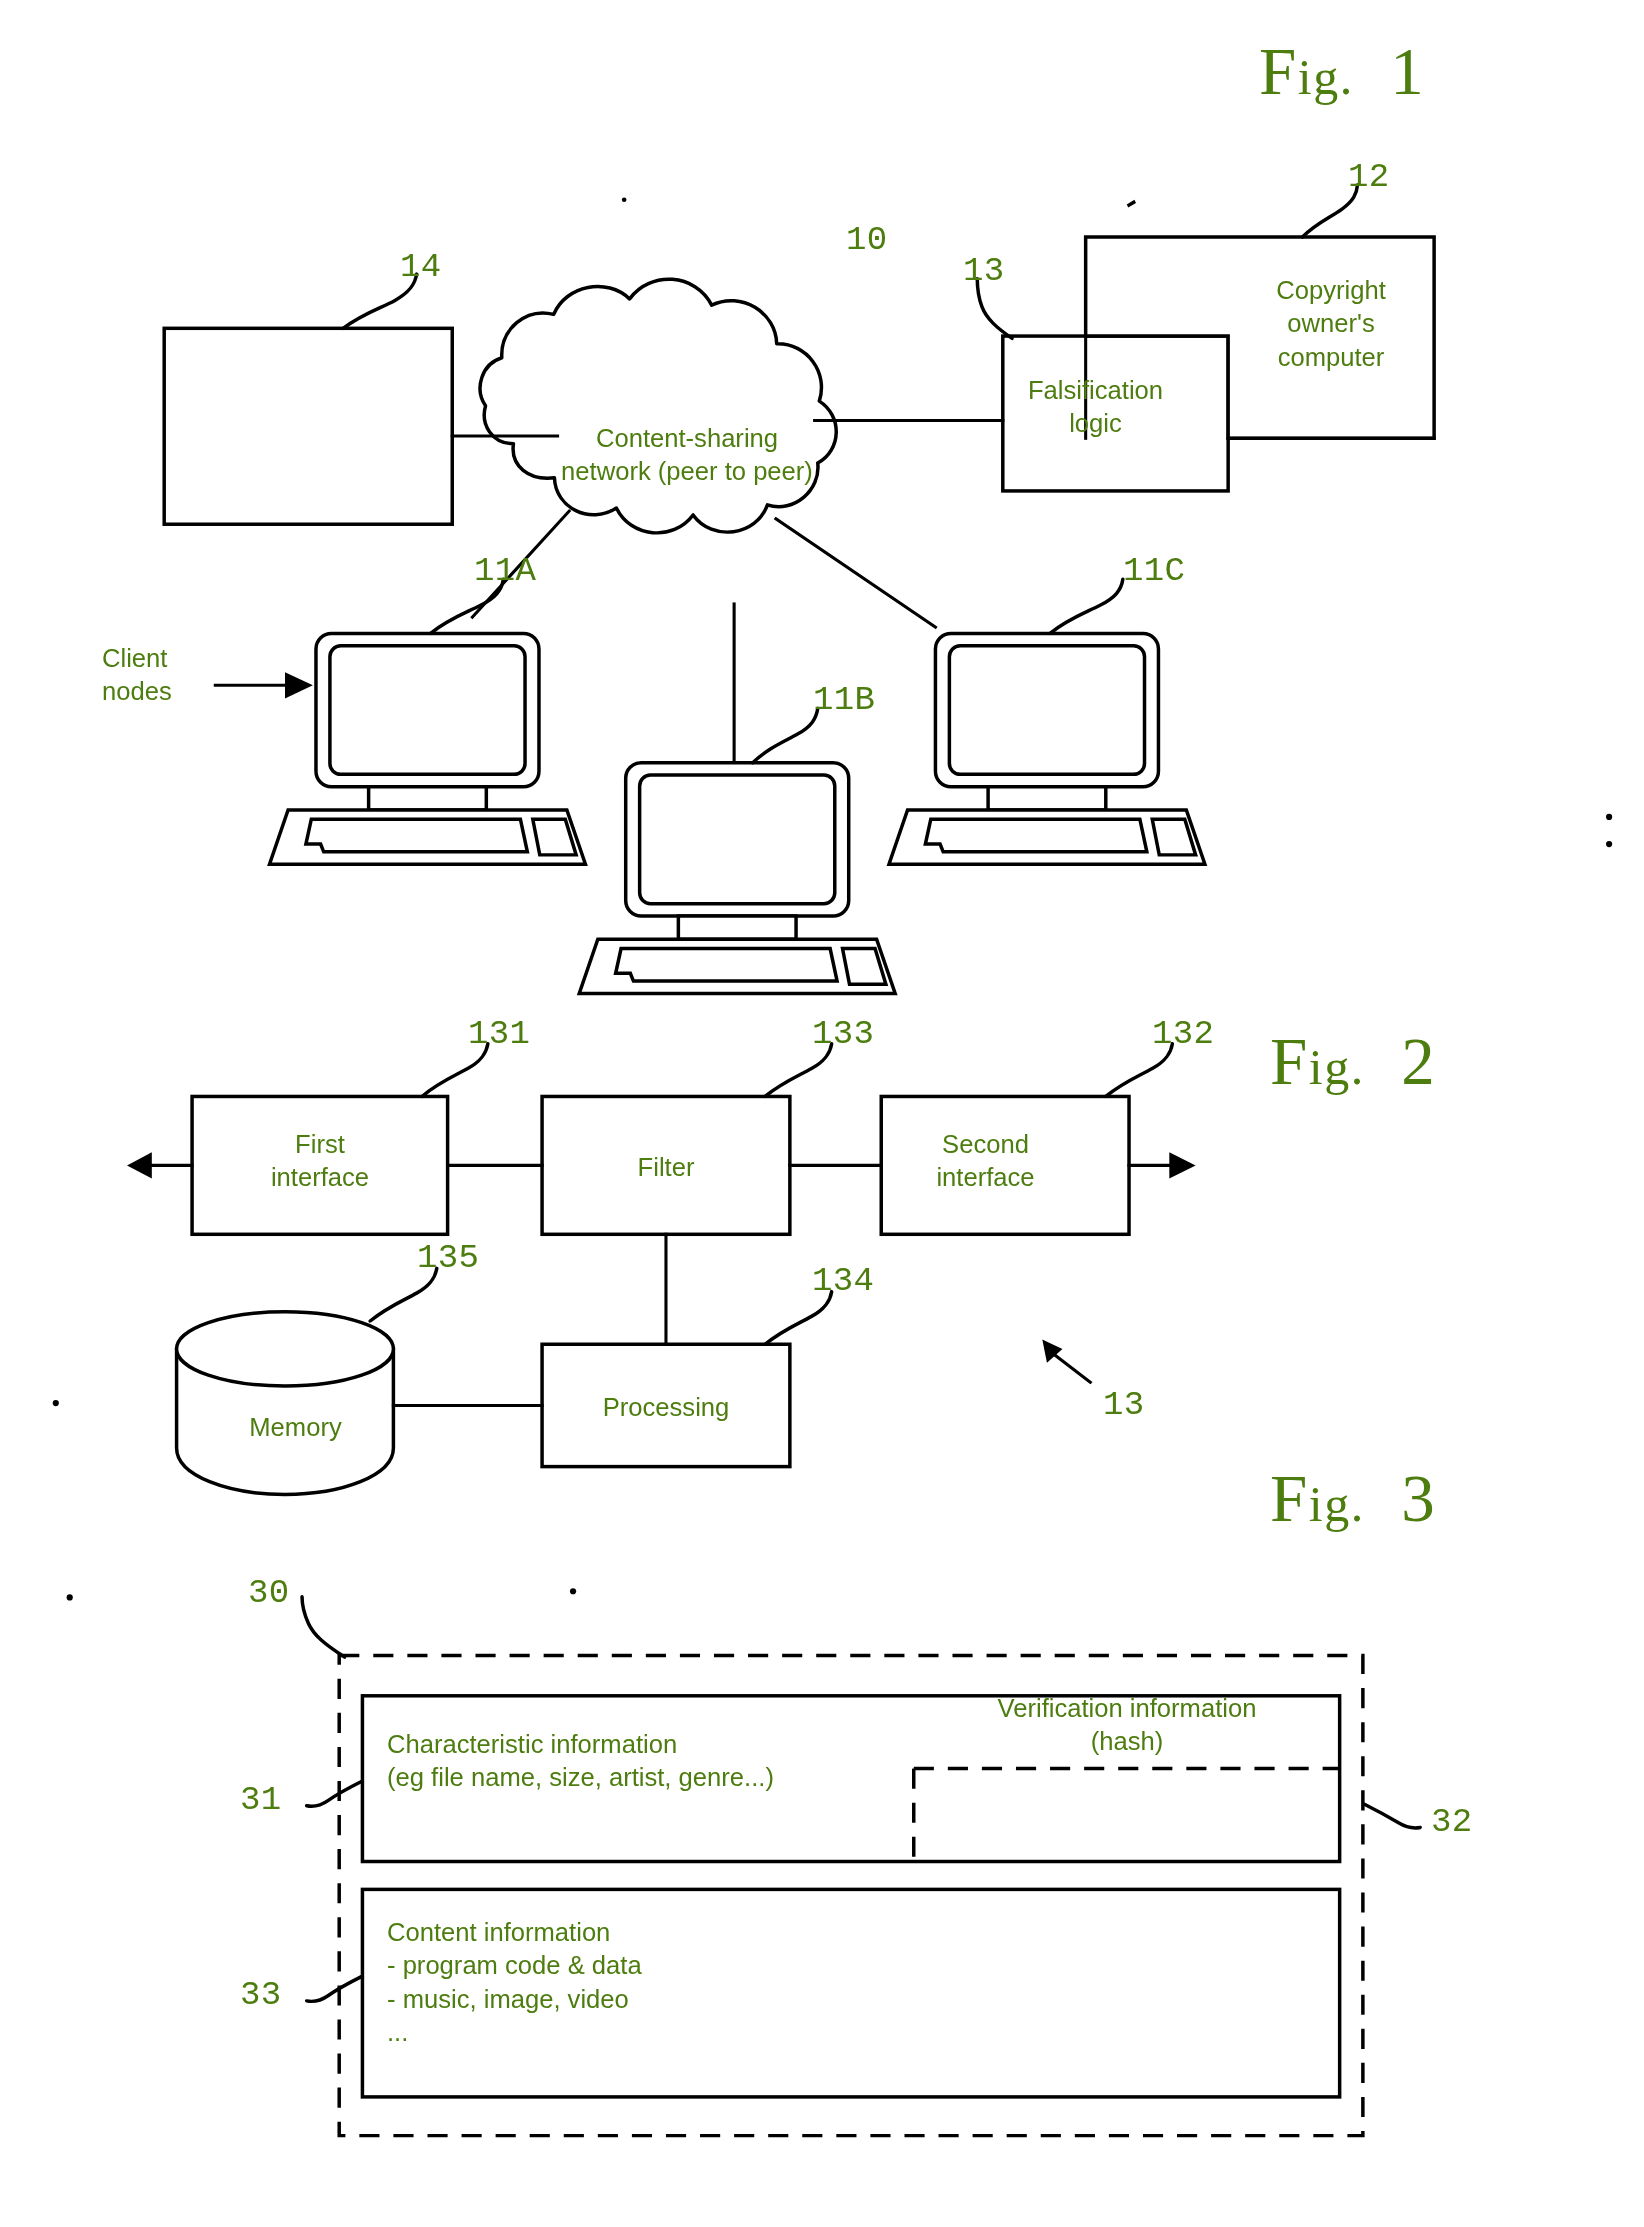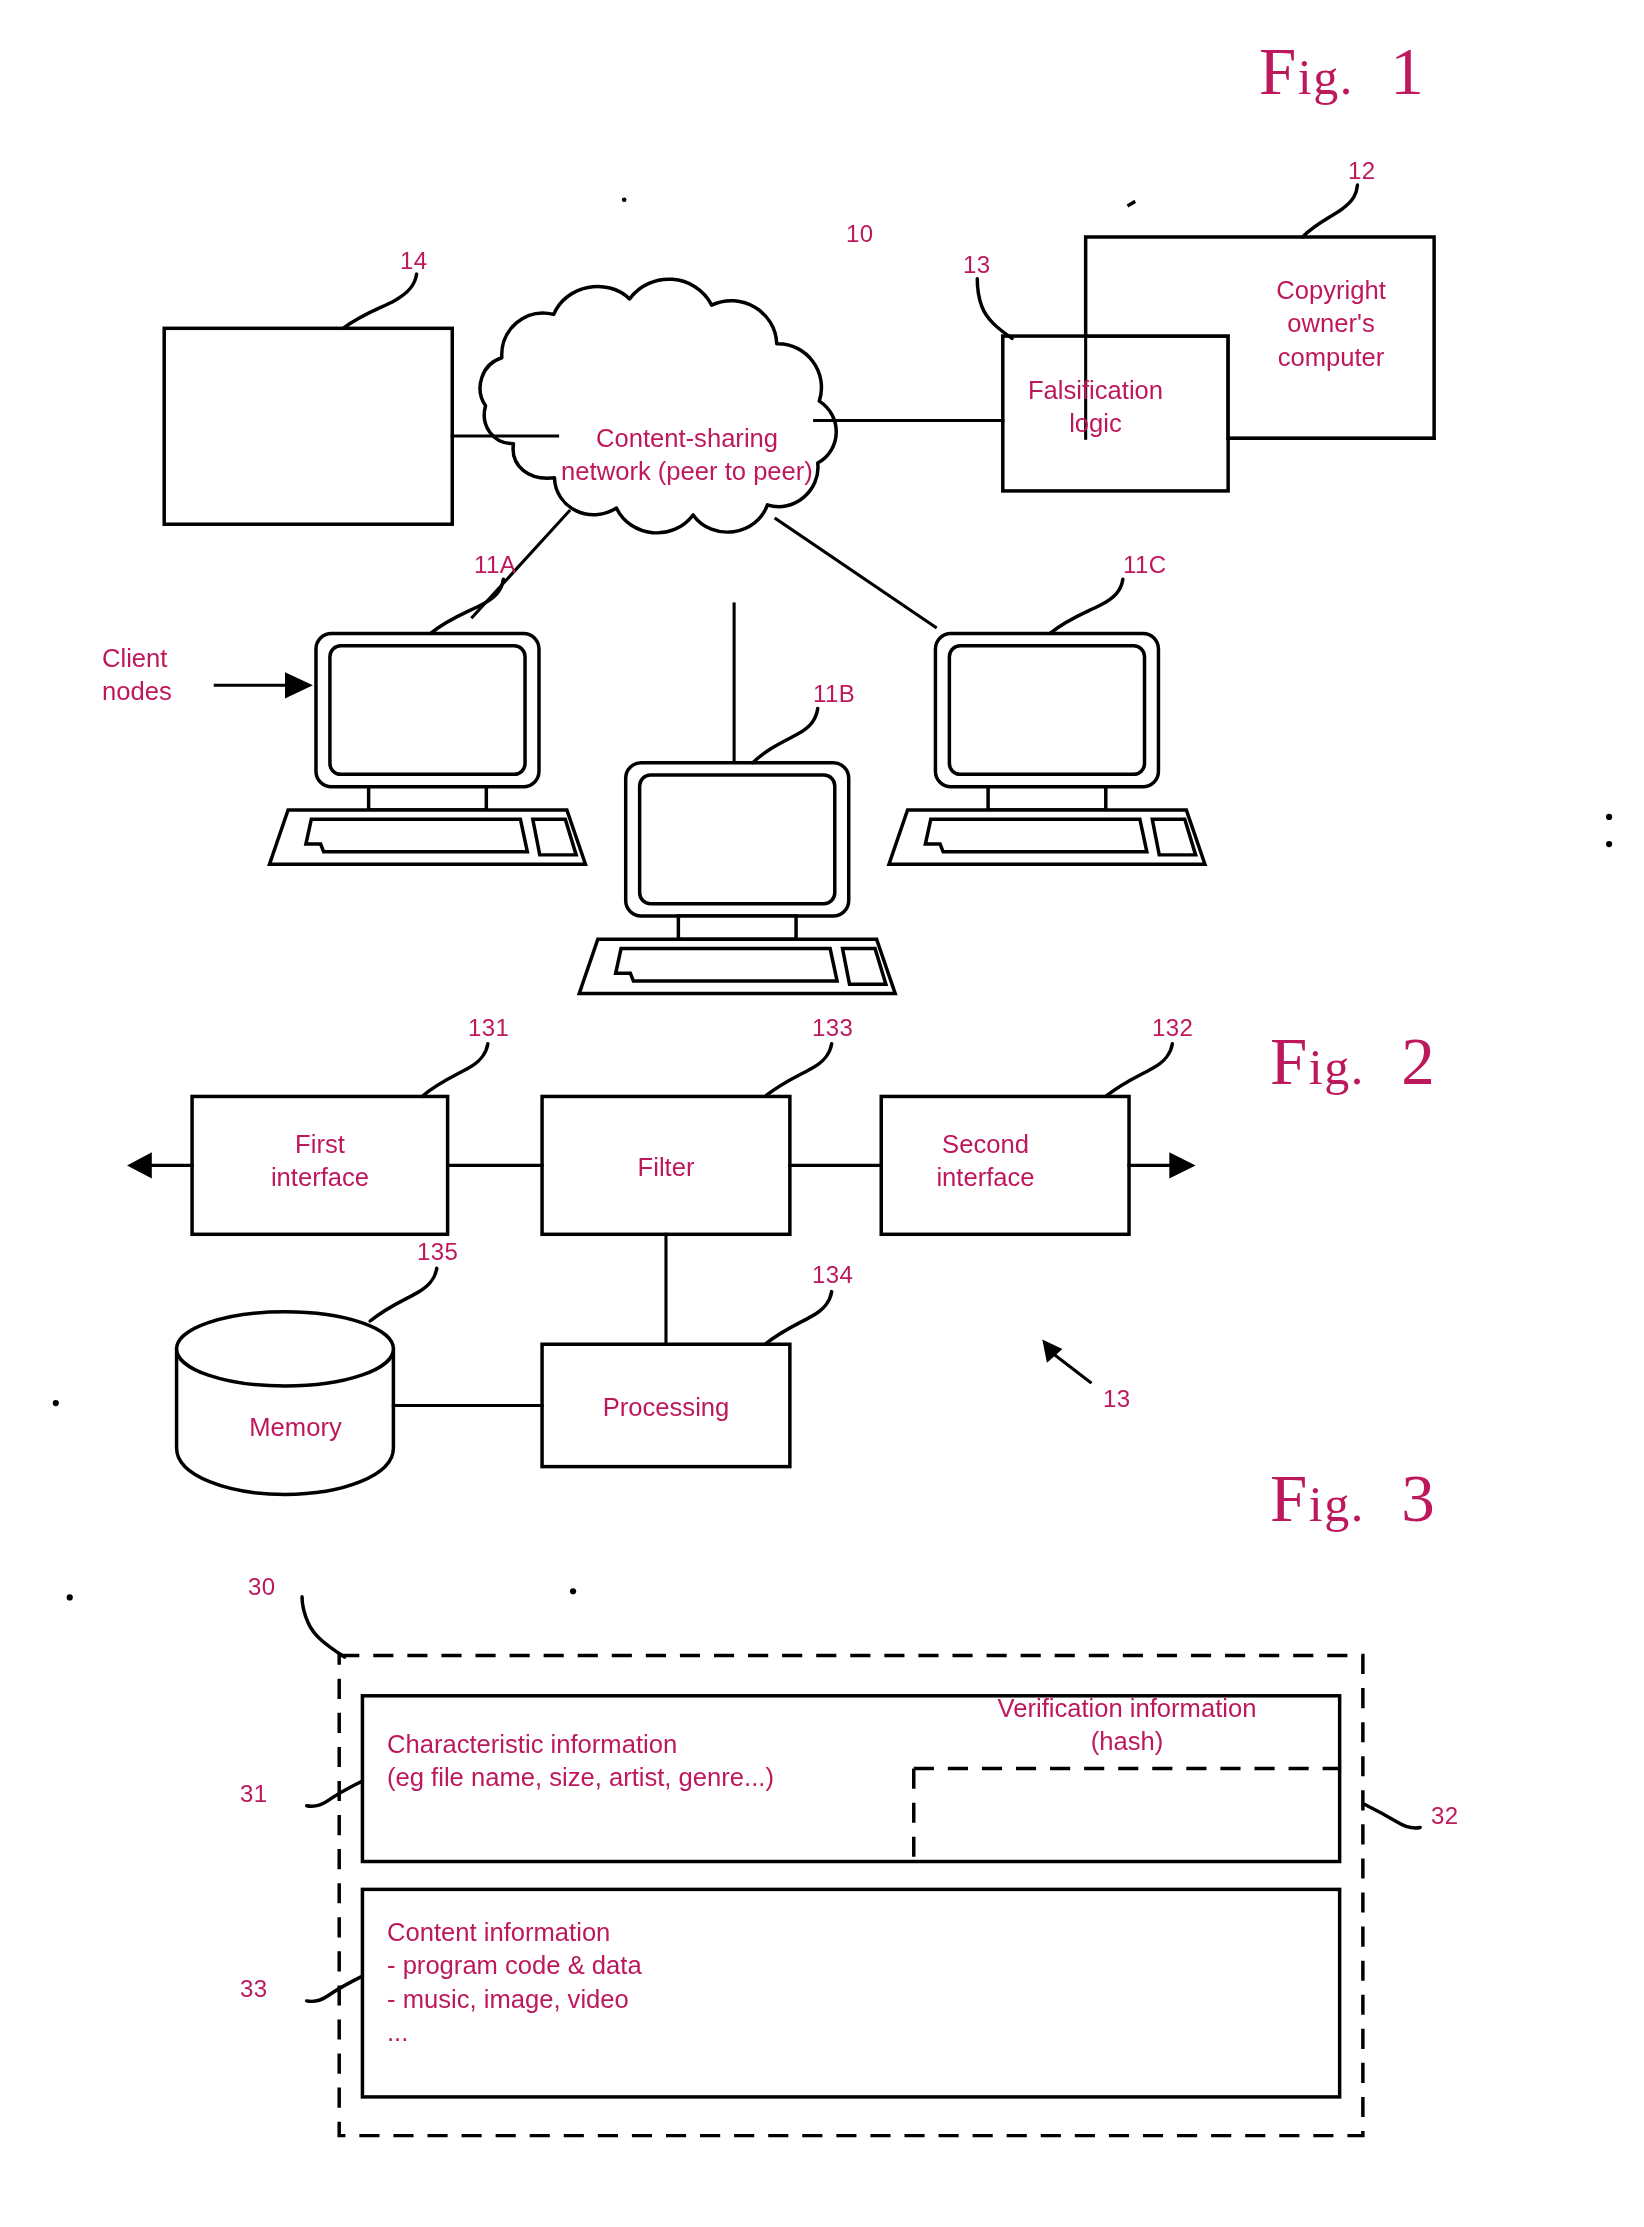--- a/index.html
+++ b/index.html
@@ -56,31 +56,31 @@
   }
   .cloudpath {
     fill: #ffffff;
     stroke: #000000;
     stroke-width: 4.5;
     stroke-linejoin: round;
   }
   .txt {
     position: absolute;
     font-family: "Liberation Sans", sans-serif;
-    color: #be185d;
+    color: #4d7c0f;
     white-space: pre;
     line-height: 1.30;
   }
   .box-label {
     text-align: center;
     font-size: 25.6px;
   }
   .ref {
-    font-size: 24px;
-    font-family: Liberation Sans, sans-serif;
+    font-size: 34px;
+    font-family: Liberation Mono, monospace;
     letter-spacing: 0.4px;
   }
   .figtitle {
     font-family: "Liberation Serif", serif;
     font-size: 67px;
     letter-spacing: 1.5px;
     font-weight: 400;
   }
   .figtitle .sm {
     font-size: 50px;

